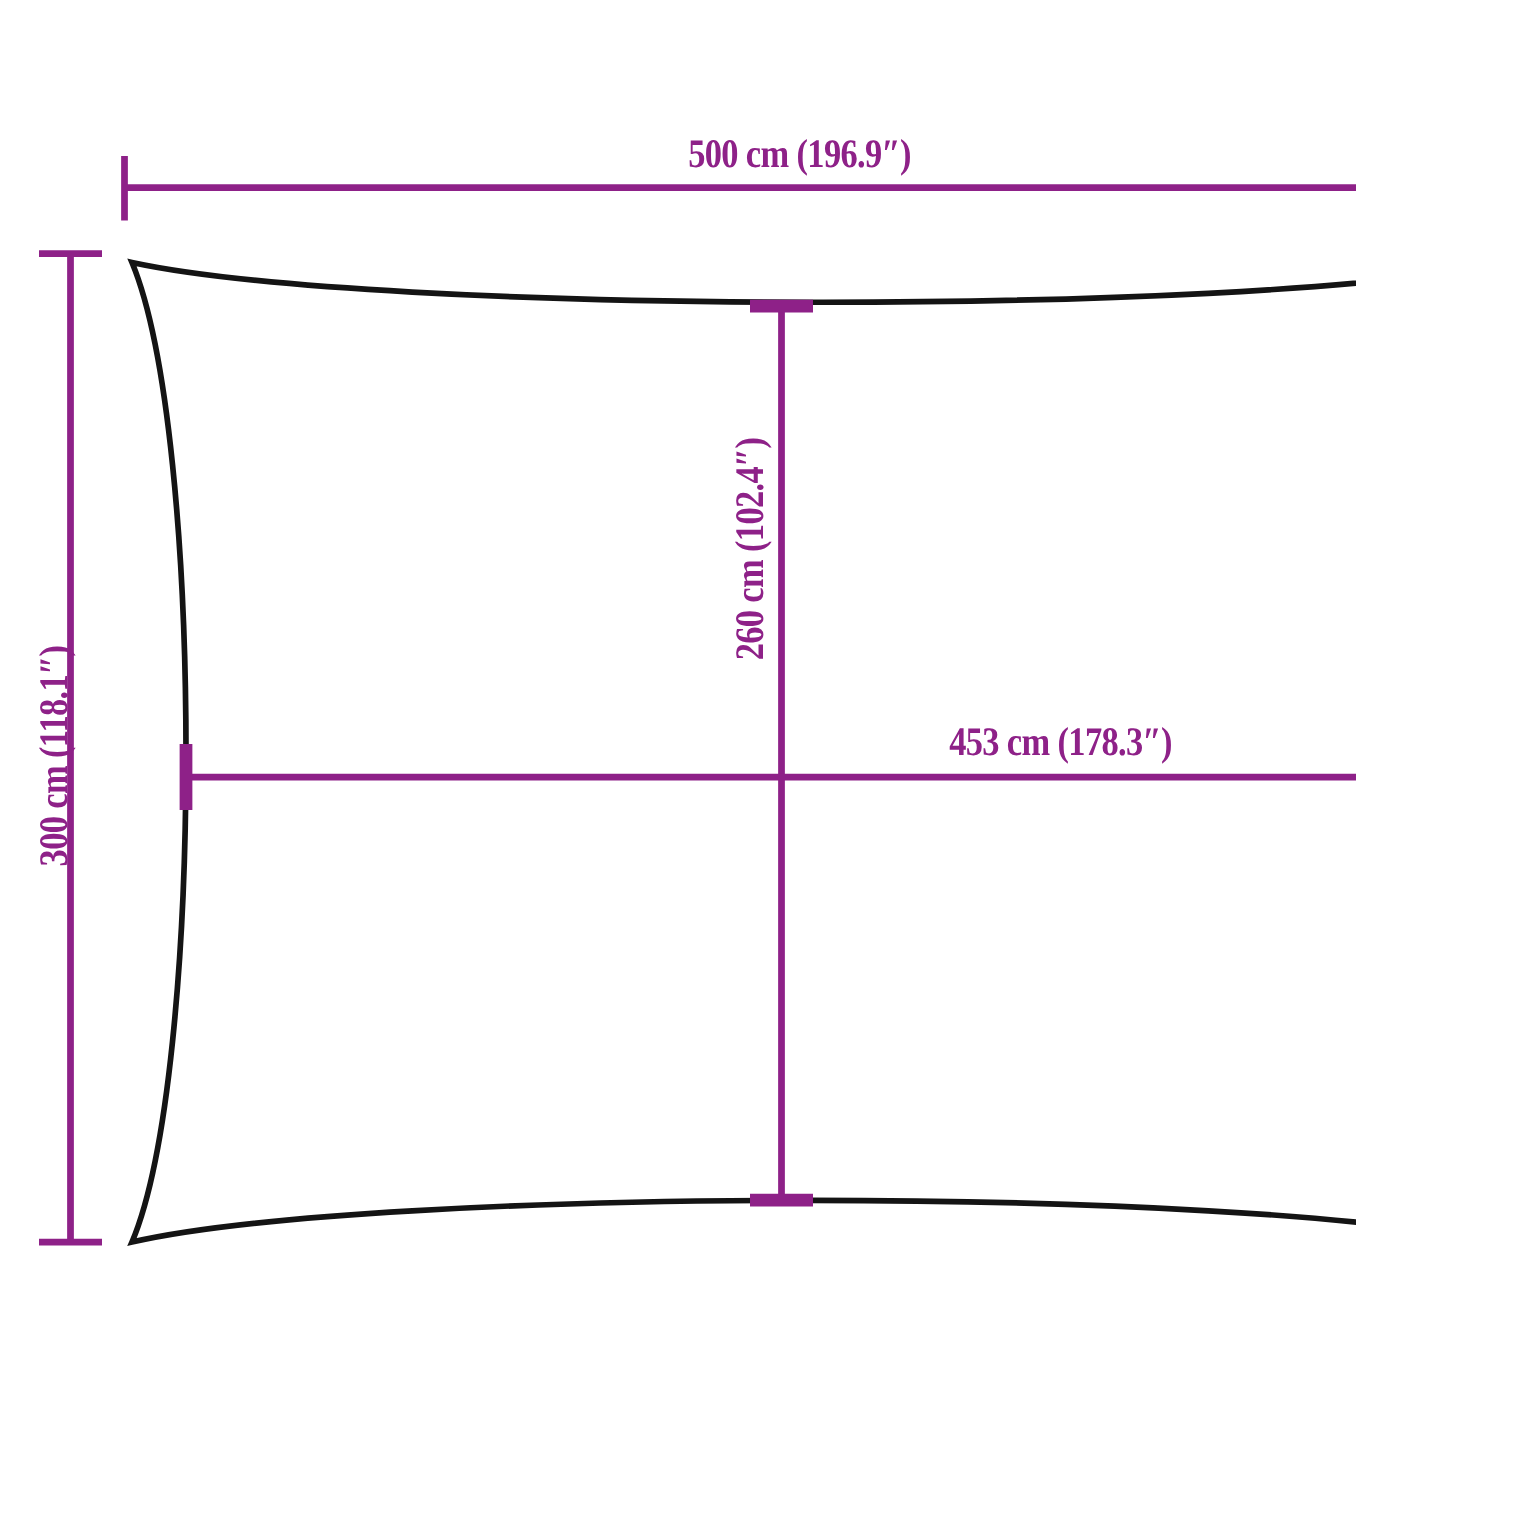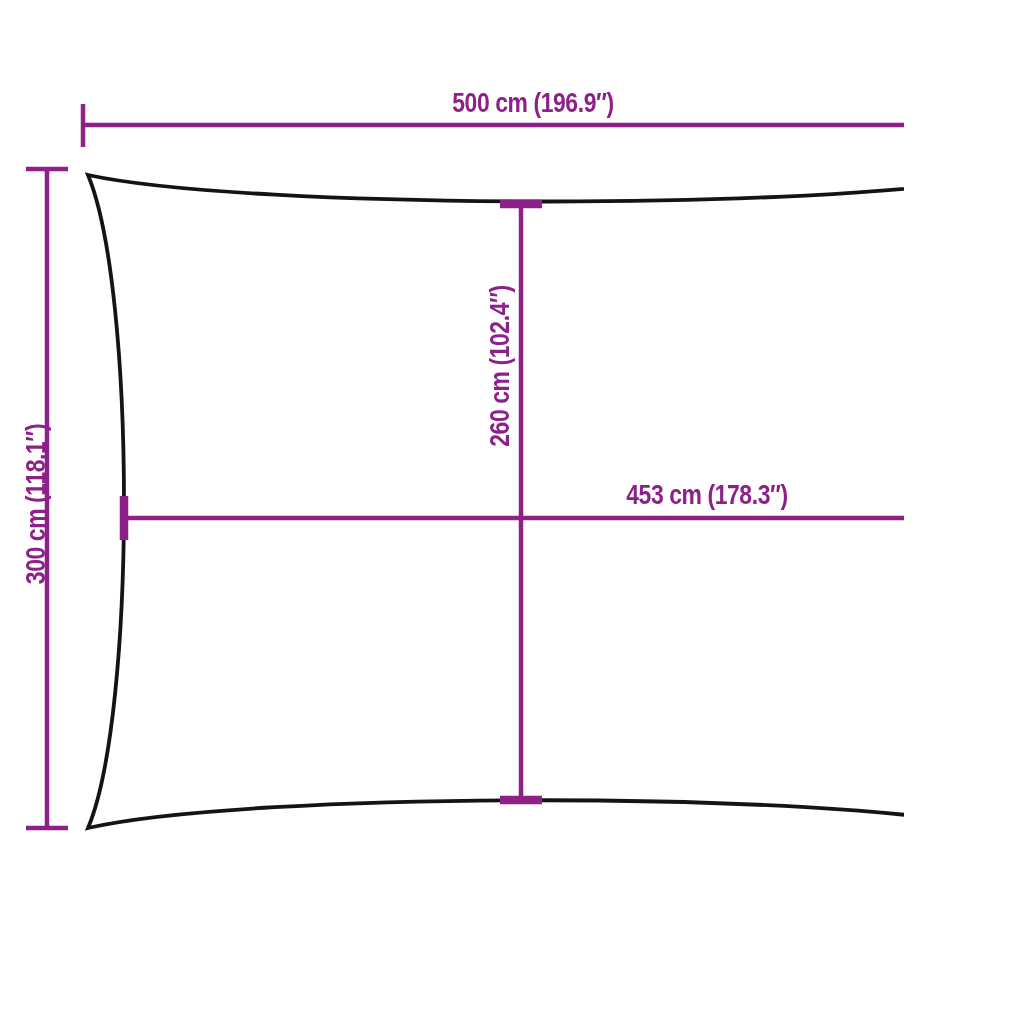--- a/index.html
+++ b/index.html
@@ -6,21 +6,21 @@
     margin: 0;
     padding: 0;
     background: var(--background, #ffffff);
   }
   .stage {
     position: relative;
     width: 904px;
     height: 1024px;
     background: var(--background, #ffffff);
     overflow: hidden;
-    font-family: Liberation Sans, sans-serif;
+    font-family: Liberation Serif, serif;
   }
   .stage svg {
     position: absolute;
     left: 0;
     top: 0;
   }
   .sail-stroke {
     fill: none;
     stroke: var(--outline, #141414);
     stroke-width: 3.8;

